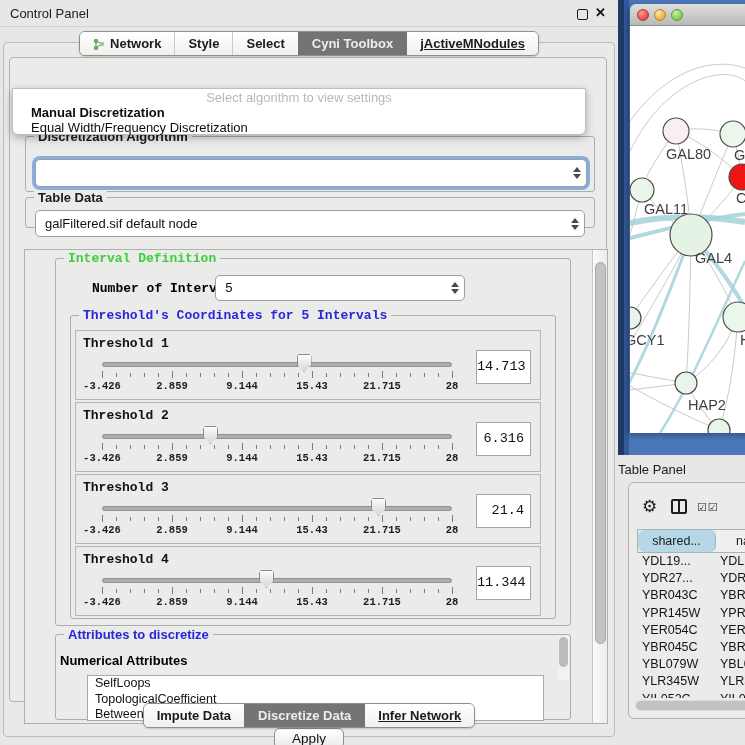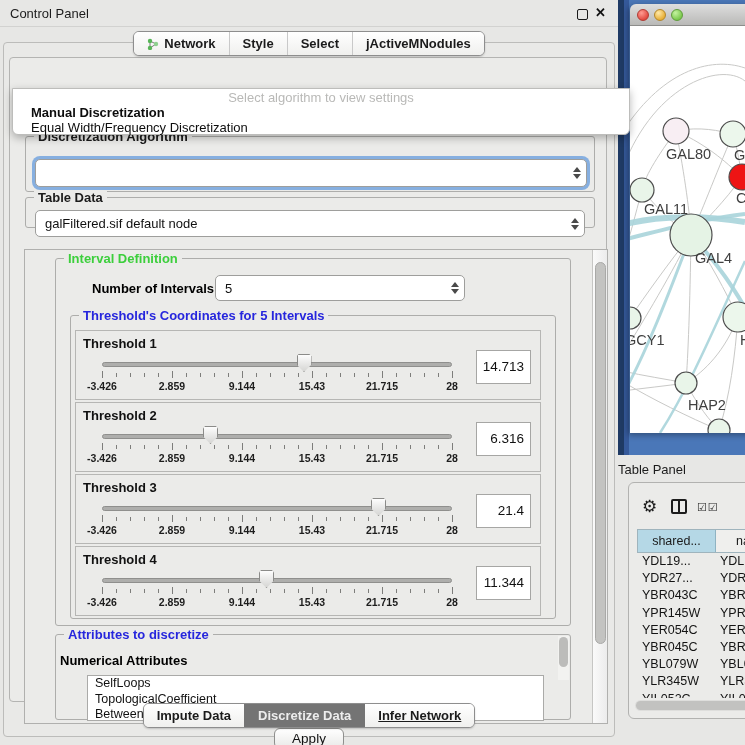--- a/index.html
+++ b/index.html
@@ -31,21 +31,21 @@
   .grouplabel.green { color:#3ccf3c; }
   .grouplabel.blue { color:#2626dd; }
 
   .combo { position:absolute; background:#ffffff; border:1px solid #9e9e9c; border-radius:5px; font-size:13px; color:#111; display:flex; align-items:center; cursor:pointer; }
   .combo .ctext { padding-left:9px; flex:1; overflow:hidden; white-space:nowrap; }
   .stepper { width:18px; display:flex; flex-direction:column; align-items:center; gap:2px; }
   .tri-up { width:0; height:0; border-left:4px solid transparent; border-right:4px solid transparent; border-bottom:5px solid #4a4a4a; }
   .tri-down { width:0; height:0; border-left:4px solid transparent; border-right:4px solid transparent; border-top:5px solid #4a4a4a; }
   .focusring { box-shadow:0 0 0 3px rgba(100,155,220,.75); }
 
-  #algo-popup { position:absolute; left:12px; top:88px; width:618px; height:47px; background:#ffffff; border:1px solid #bdbdbb; border-radius:0 0 6px 6px; box-shadow:0 3px 8px rgba(0,0,0,.28); z-index:40; padding-top:1px; }
+  #algo-popup { position:absolute; left:12px; top:88px; width:574px; height:47px; background:#ffffff; border:1px solid #bdbdbb; border-radius:0 0 6px 6px; box-shadow:0 3px 8px rgba(0,0,0,.28); z-index:40; padding-top:1px; }
   #algo-popup .prompt { text-align:center; font-size:13px; line-height:15px; color:#b9b9b7; }
   #algo-popup .opt { font-size:13px; line-height:15px; color:#0d0d0d; padding-left:18px; cursor:pointer; white-space:nowrap; }
   #algo-popup .opt.sel { font-weight:bold; }
 
   #scrollpane { position:absolute; left:14px; top:191px; width:584px; height:475px; border:1px solid #b0b0ae; background:#ebebe9; }
   #v-scrollbar { position:absolute; right:0; top:0; width:15px; height:473px; background:linear-gradient(90deg,#fafafa,#ececec); border-left:1px solid #c6c6c4; }
   #v-thumb { position:absolute; left:2px; top:12px; width:11px; height:382px; background:#c3c3c1; border:1px solid #a9a9a7; border-radius:6px; }
 
   .th-block { position:absolute; left:4px; width:466px; height:70px; border:1px solid #b6b6b4; }
   .th-label { position:absolute; left:7px; top:5px; font-size:13px; font-weight:bold; color:#111; }
@@ -80,21 +80,21 @@
   #table-panel { position:absolute; left:10px; top:27px; width:140px; height:237px; background:#ebebe9; border:1px solid #b2b2b0; border-radius:6px; }
   .tool-icon { position:absolute; cursor:pointer; color:#1c1c1c; }
   #gear { left:13px; top:13px; font-size:17px; }
   #col-icon { left:42px; top:16px; width:16px; height:15px; border:2px solid #1c1c1c; border-radius:2px; }
   #col-icon::after { content:""; position:absolute; left:5px; top:0; width:2px; height:11px; background:#1c1c1c; }
   #checks { left:68px; top:18px; font-size:11px; letter-spacing:1px; }
 
   #data-table { position:absolute; left:8px; top:46px; width:140px; }
   #thead { display:flex; height:24px; border:1px solid #9fb4bd; }
   .hcell { font-size:12.5px; color:#1a1a1a; display:flex; align-items:center; }
-  .hcell.c1 { width:78px; background:#b5d8e6; justify-content:center; border-right:1px solid #8fb3c2; }
+  .hcell.c1 { width:78px; background:#b5d8e6; justify-content:center; border-right:1px solid #8fb3c2;border-radius:7px; }
   .hcell.c2 { flex:1; background:#efefed; padding-left:20px; }
   #tbody { height:145px; overflow:hidden; background:#ebebe9; }
   .trow { display:flex; height:17.2px; }
   .tcell { font-size:12.5px; color:#141414; line-height:17.2px; white-space:nowrap; }
   .tcell.c1 { width:78px; padding-left:5px; }
   .tcell.c2 { flex:1; padding-left:5px; }
   #h-scrollbar { position:absolute; left:6px; top:217px; width:125px; height:11px; background:#dededc; border-radius:6px; }
   #h-thumb { position:absolute; left:1px; top:1px; width:120px; height:9px; background:#c2c2c0; border-radius:5px; }
 </style>
 </head>
@@ -119,20 +119,23 @@
             <circle cx="9" cy="6" r="2.2" fill="#8fd08f"></circle>
           </svg>
           <span>Network</span>
         </div>
         <div class="seg">
           <span>Style</span>
         </div>
         <div class="seg">
           <span>Select</span>
         </div>
+        <div class="seg active">
+          <span>Cyni Toolbox</span>
+        </div>
         <div class="seg">
           <span>jActiveMNodules</span>
         </div>
       </div>
   </div>
 
   <div id="outer-panel"></div>
   <div id="inner-panel">
 
     <div class="groupbox" id="algo-group" style="left:15px; top:78px; width:570px; height:56px;">
@@ -151,21 +154,21 @@
       <div class="combo" style="left:9px; top:12px; width:550px; height:27px;gap:8px;">
         <span class="ctext">galFiltered.sif default node</span>
         <span class="stepper">
             <span class="tri-up"></span>
             <span class="tri-down"></span>
           </span>
       </div>
     </div>
 
     <div id="scrollpane">
-      <div class="groupbox" style="left:30px; top:8px; width:516px; height:368px;">
+      <div class="groupbox" style="left:30px; top:8px; width:516px; height:368px;font-family:Liberation Mono, monospace;">
         <span class="grouplabel green">Interval Definition</span>
         <span class="abs" style="left:36px; top:22px; font-size:13px; font-weight:bold;">Number of Intervals</span>
         <div class="combo" style="left:159px; top:16px; width:250px; height:26px;">
           <span class="ctext">5</span>
           <span class="stepper">
               <span class="tri-up"></span>
               <span class="tri-down"></span>
             </span>
         </div>
         <div class="groupbox" id="thresh-group" style="left:14px; top:56px; width:486px; height:304px; background:#ebebe9;">

